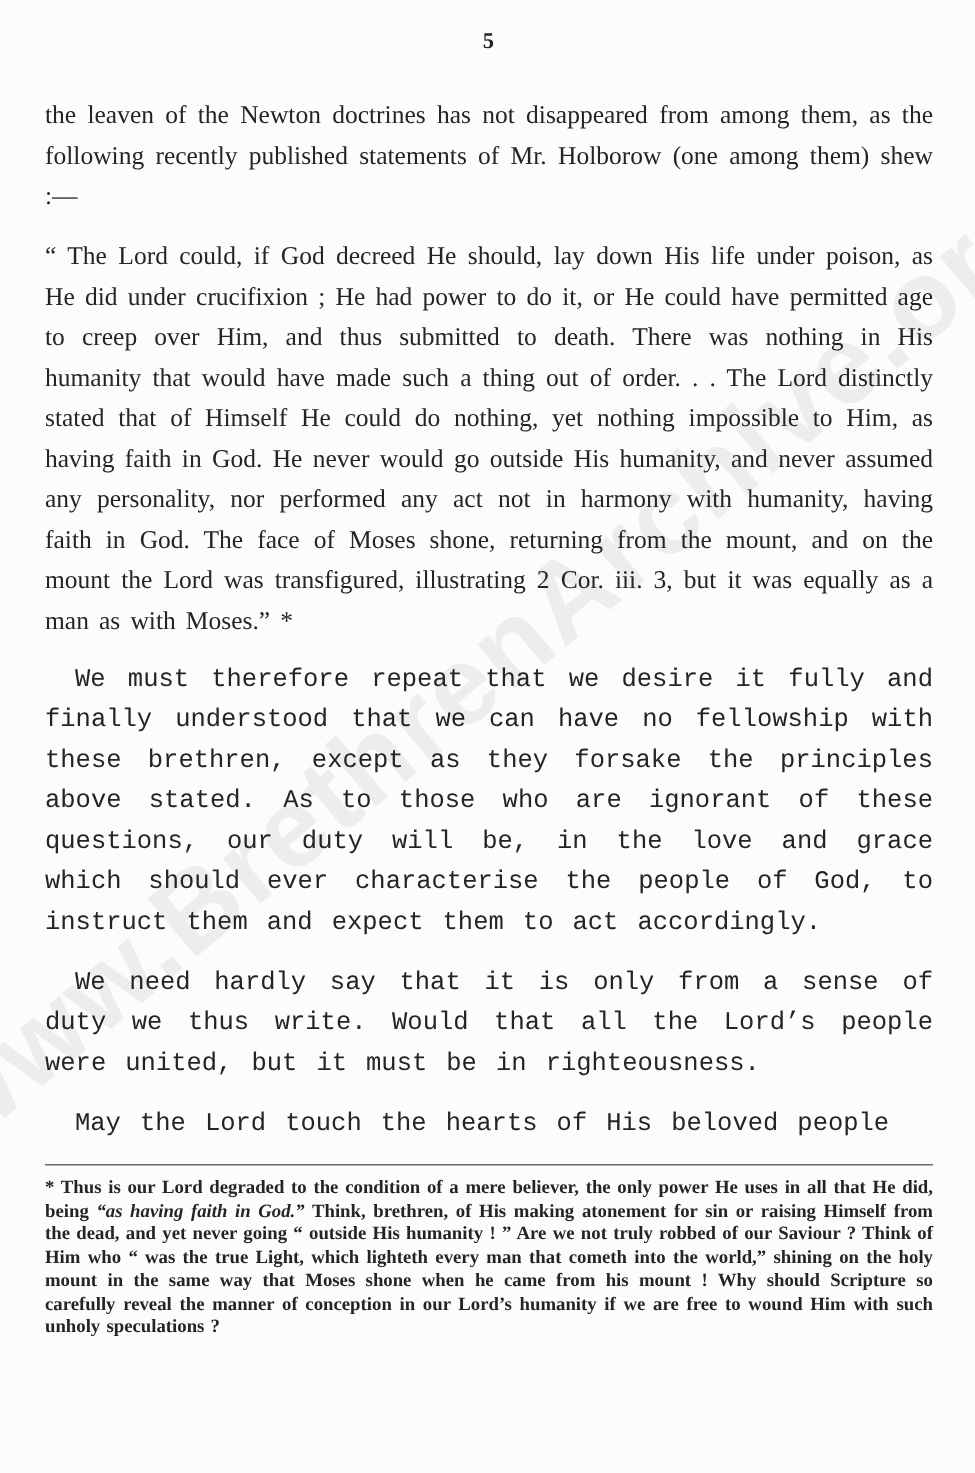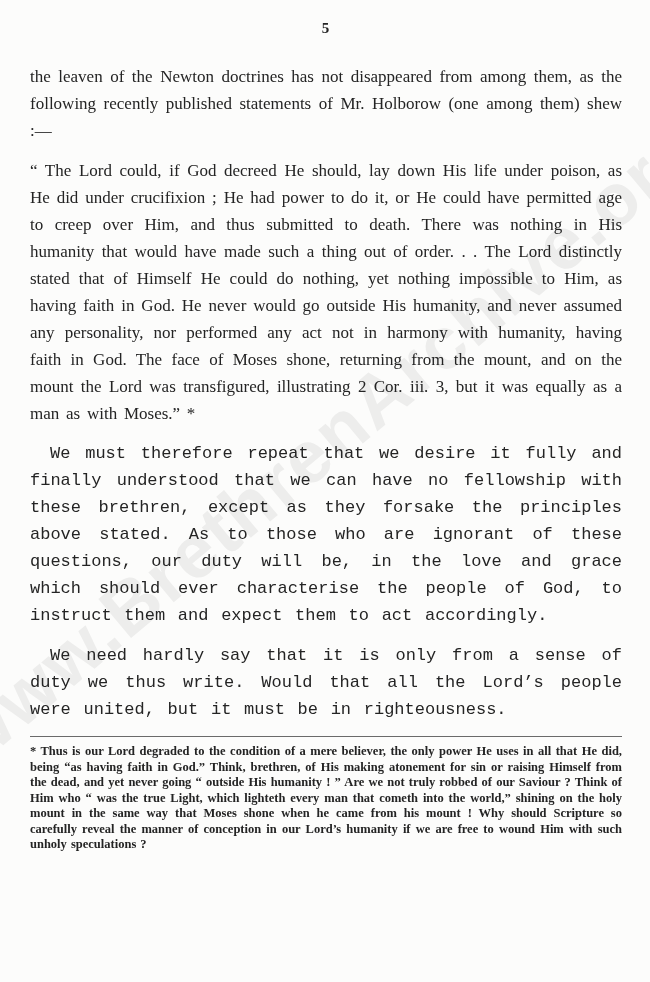--- a/index.html
+++ b/index.html
@@ -48,20 +48,21 @@
     margin: 12px 0 7px 0;
   }
   .footnote {
     font-size: 12.5px;
     font-weight: 700;
     line-height: 15.5px;
     text-align: justify;
     word-spacing: 1px;
   }
   .footnote .italic {
+    font-style: italic;
   }
   .watermark {
     position: absolute;
     top: 45%;
     left: 50%;
     transform: translate(-50%, -50%) rotate(-40deg);
     font-family: "Liberation Sans", sans-serif;
     font-size: 74px;
     font-weight: 700;
     letter-spacing: 2px;
@@ -84,20 +85,21 @@
     <div class="page-number">5</div>
 
     <p class="body-par">the leaven of the Newton doctrines has not disappeared from among them, as the following recently published statements of Mr. Holborow (one among them) shew :—</p>
 
     <p class="body-par">“ The Lord could, if God decreed He should, lay down His life under poison, as He did under crucifixion ; He had power to do it, or He could have permitted age to creep over Him, and thus submitted to death.  There was nothing in His humanity that would have made such a thing out of order. . . The Lord distinctly stated that of Himself He could do nothing, yet nothing impossible to Him, as having faith in God.  He never would go outside His humanity, and never assumed any personality, nor performed any act not in harmony with humanity, having faith in God.  The face of Moses shone, returning from the mount, and on the mount the Lord was transfigured, illustrating 2 Cor. iii. 3, but it was equally as a man as with Moses.” *</p>
 
     <p class="body-par indent">We must therefore repeat that we desire it fully and finally understood that we can have no fellowship with these brethren, except as they forsake the principles above stated. As to those who are ignorant of these questions, our duty will be, in the love and grace which should ever characterise the people of God, to instruct them and expect them to act accordingly.</p>
 
     <p class="body-par indent">We need hardly say that it is only from a sense of duty we thus write.  Would that all the Lord’s people were united, but it must be in righteousness.</p>
 
+    <p class="body-par indent">May the Lord touch the hearts of His beloved people</p>
 
     <hr class="footnote-rule">
 
     <div class="footnote">
       <span>* Thus is our Lord degraded to the condition of a mere believer, the only power He uses in all that He did, being </span><span class="italic">“as having faith in God.”</span><span>  Think, brethren, of His making atonement for sin or raising Himself from the dead, and yet never going “ outside His humanity ! ”  Are we not truly robbed of our Saviour ?  Think of Him who “ was the true Light, which lighteth every man that cometh into the world,” shining on the holy mount in the same way that Moses shone when he came from his mount !  Why should Scripture so carefully reveal the manner of conception in our Lord’s humanity if we are free to wound Him with such unholy speculations ?</span>
     </div>
 
   </div>
 </div>
 

